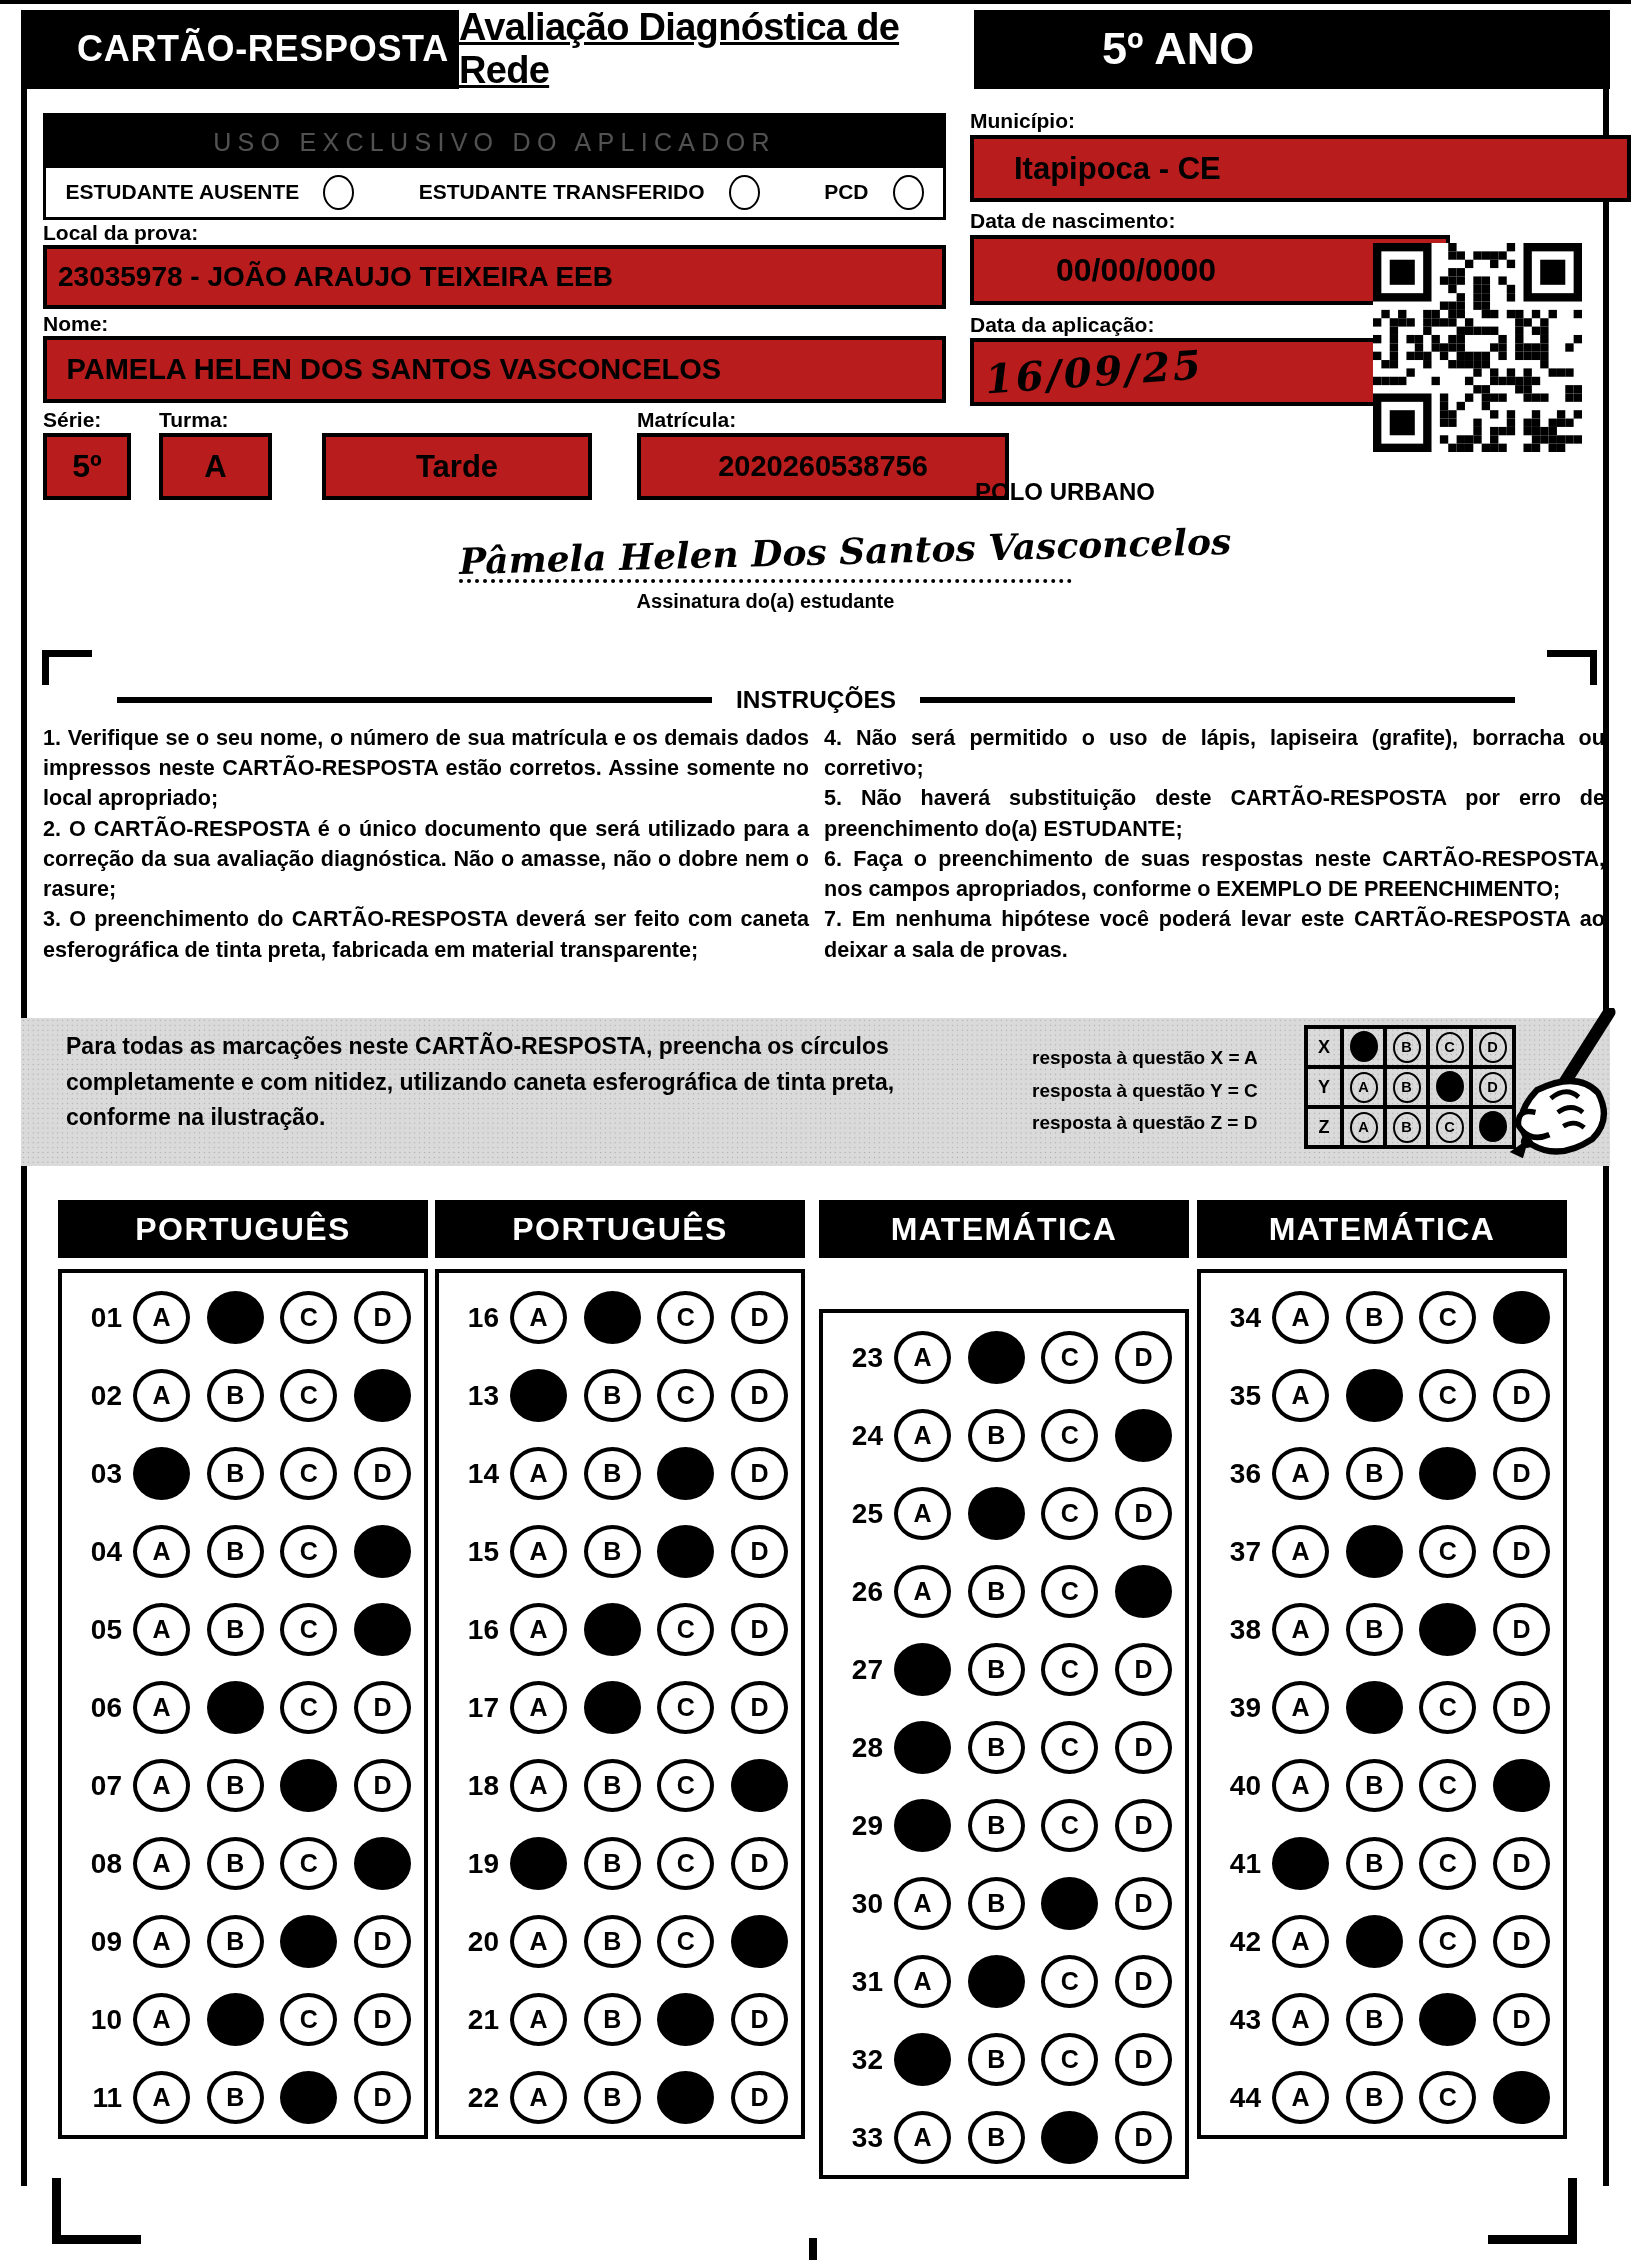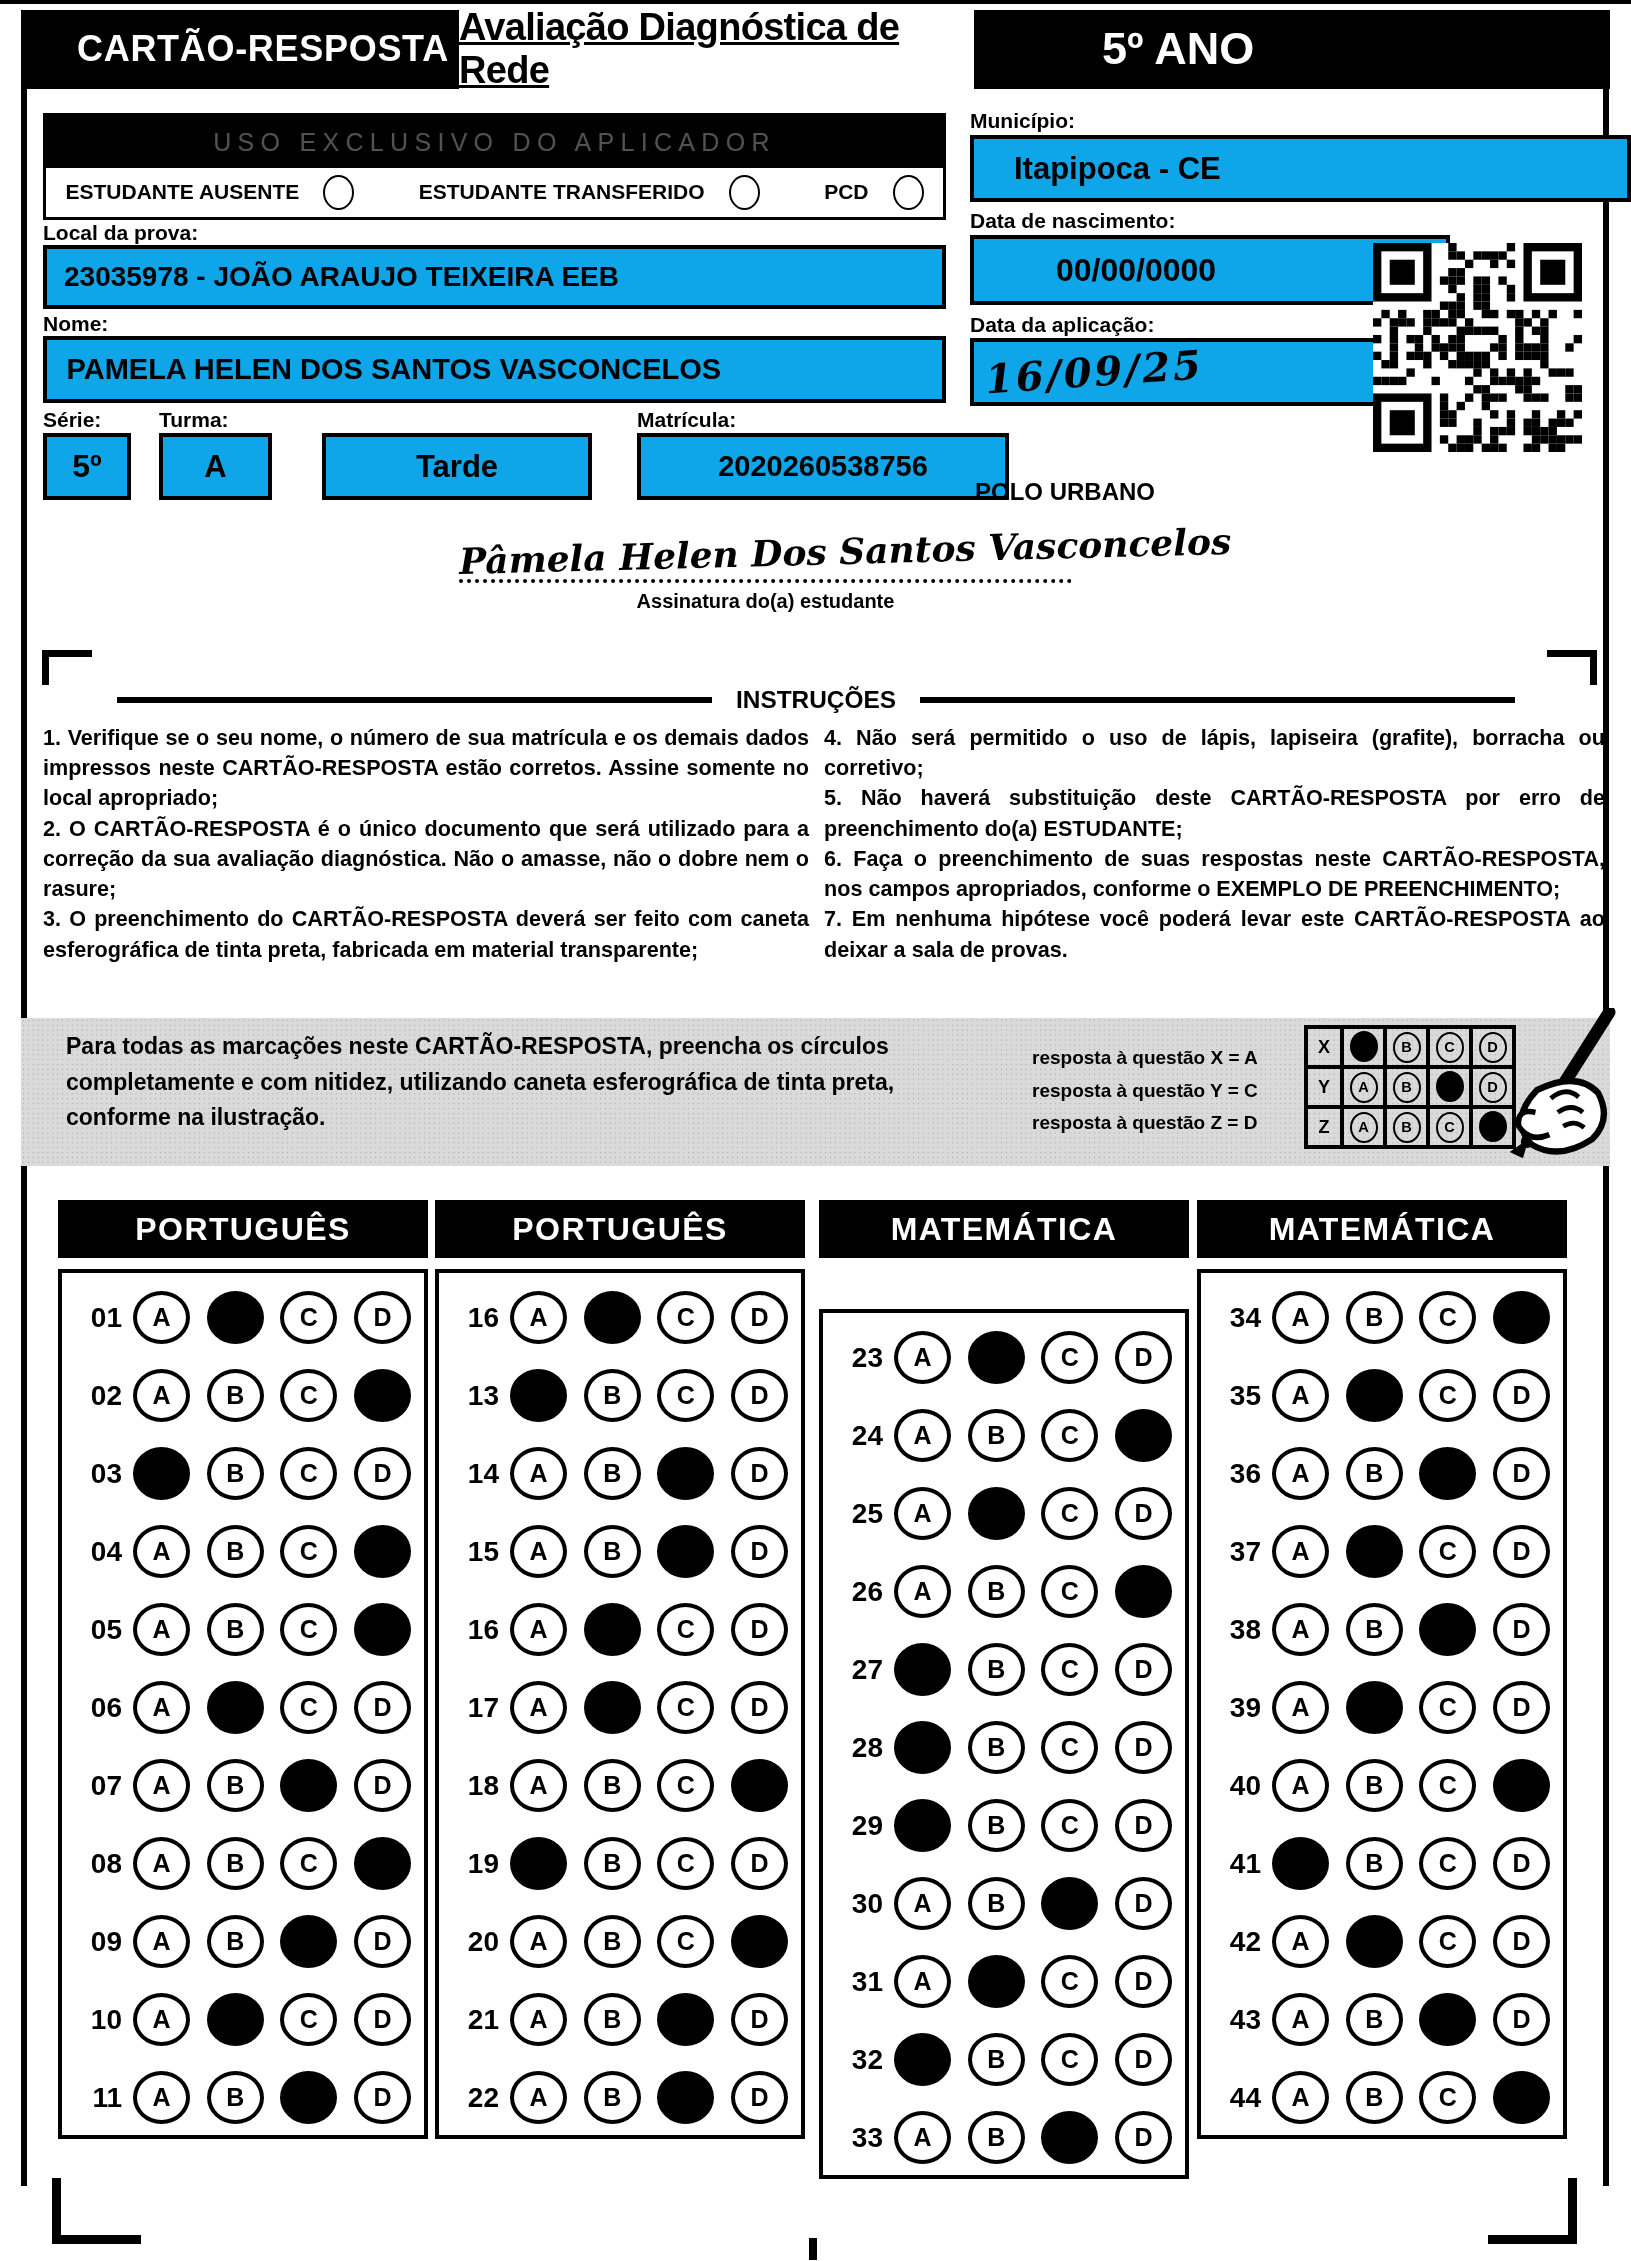--- a/index.html
+++ b/index.html
@@ -34,21 +34,21 @@
     border:3.5px solid #000; box-sizing:border-box; background:#fff; }
   .applicator-bar { height:52px; background:#000; display:flex; align-items:center; justify-content:center; }
   .applicator-text { color:rgba(255,255,255,0.32); font-size:25px; font-weight:normal; letter-spacing:6.3px; }
   .status-row { height:48px; display:flex; align-items:center; justify-content:space-between; padding:0 19.5px; }
   .status-item { display:flex; align-items:center; gap:24px; }
   .status-label { font-size:21px; font-weight:bold; }
   .bubble-small { width:31px; height:35px; border:2.8px solid #000; border-radius:50%; box-sizing:border-box; }
 
   
   .field-label { position:absolute; font-size:21px; font-weight:bold; }
-  .field-box { position:absolute; border:4.2px solid #000; box-sizing:border-box; background:#0ea5e9;
+  .field-box { position:absolute; border:4.2px solid #000; box-sizing:border-box; background:#b91c1c;
     display:flex; align-items:center; font-weight:bold; }
 
   .handwrite { font-family:"DejaVu Serif", serif; font-style:italic; font-weight:bold; }
   .date-hand { position:absolute; left:985px; top:348px; font-size:40px; transform:rotate(-4deg); letter-spacing:2.8px; }
 
   .polo { position:absolute; left:975px; top:478px; font-size:24px; font-weight:bold; }
 
   .qr { position:absolute; left:1373px; top:239px; width:209px; height:217px; }
 
   
@@ -139,21 +139,21 @@
           <span class="bubble-small"></span>
         </div>
         <div class="status-item">
           <span class="status-label">PCD</span>
           <span class="bubble-small"></span>
         </div>
       </div>
   </div>
 
   <span class="field-label" style="left:43px; top:221px;">Local da prova:</span>
-  <div class="field-box" style="left:43px; top:245px; width:903px; height:64px; font-size:28px; padding-left:17px;">
+  <div class="field-box" style="left:43px; top:245px; width:903px; height:64px; font-size:28px; padding-left:11px;">
     <span>23035978 - JOÃO ARAUJO TEIXEIRA EEB</span>
   </div>
 
   <span class="field-label" style="left:43px; top:312px;">Nome:</span>
   <div class="field-box" style="left:43px; top:336px; width:903px; height:67px; font-size:29px; padding-left:19.5px;">
     <span>PAMELA HELEN DOS SANTOS VASCONCELOS</span>
   </div>
 
   <span class="field-label" style="left:43px; top:408px;">Série:</span>
   <div class="field-box" style="left:43px; top:433px; width:88px; height:67px; font-size:32px; justify-content:center;">

